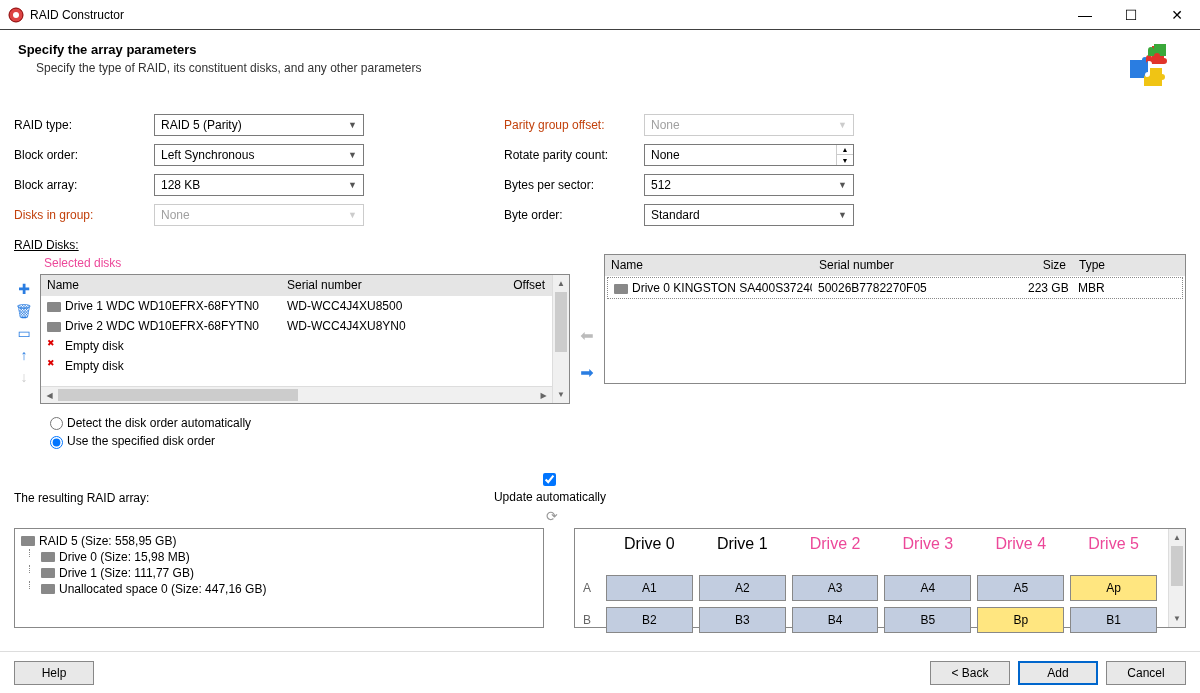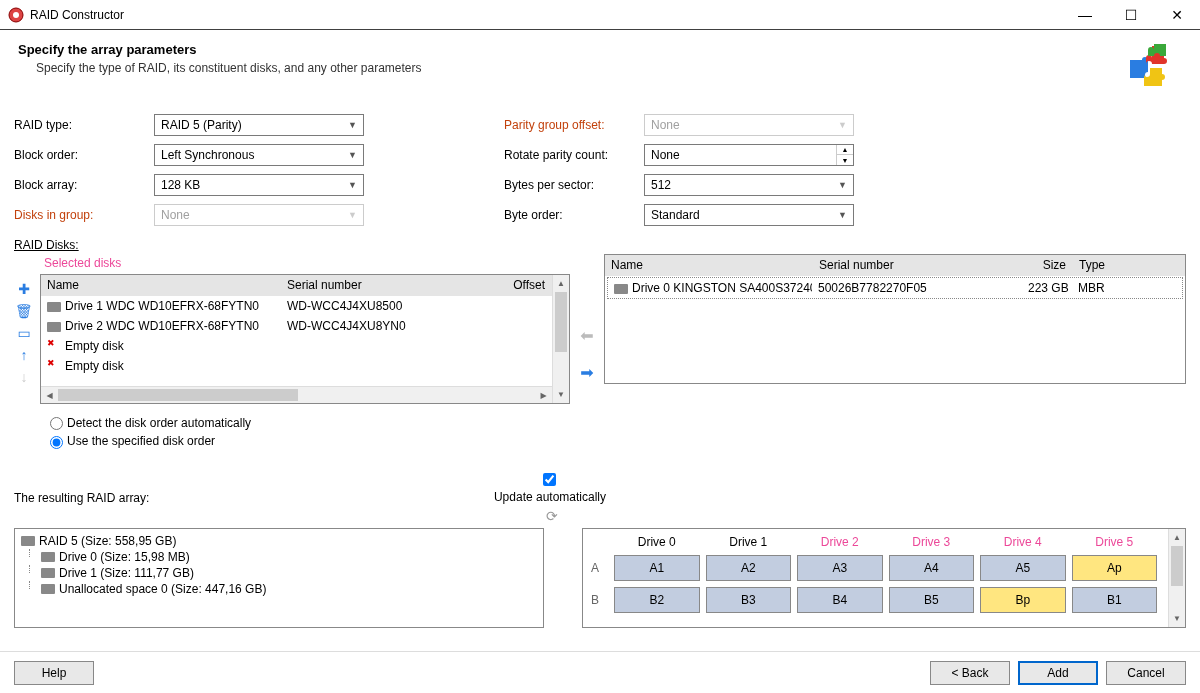--- a/index.html
+++ b/index.html
@@ -62,29 +62,29 @@
 .radios { padding: 10px 14px 4px 50px; }
 .radios label { display:block; font-size:12px; padding: 2px 0; }
 .radios input { vertical-align: middle; margin-right: 4px; }
 
 .result-bar { display:flex; align-items:center; padding: 18px 14px 4px 14px; gap: 20px; }
 .result-bar .lbl { font-size:12px; }
 .result-bar .fill { flex:1; }
 .result-bar .chk { display:flex; align-items:center; gap:4px; font-size:12px; margin-right: 10px;}
 .refresh-icon { font-size:14px; color:#999; margin-left:4px; }
 
-.result-area { display:flex; padding: 0 14px 8px 14px; gap: 38px; }
+.result-area { display:flex; padding: 0 14px 8px 14px; gap: 30px; }
 .tree { border: 1px solid #888; width: 530px; height: 100px; padding: 4px 6px; font-size:12px; background:#fff; }
 .tree .node { padding: 1px 0; }
 .tree .ind1 { padding-left: 20px; position:relative; }
 .tree .ind1::before { content:""; position:absolute; left:8px; top:0; bottom:50%; border-left:1px dotted #888; }
 
 .block-grid-wrap { flex:1; border: 1px solid #888; height: 100px; display:flex; background:#fff; }
 .block-grid { flex:1; padding: 6px 8px; }
-.block-grid .ghead { display:flex; font-size:12px; margin-bottom:6px;align-items:center; }
+.block-grid .ghead { display:flex; font-size:16px; margin-bottom:22px;align-items:center; }
 .block-grid .ghead .gh { flex:1; text-align:center; }
 .block-grid .ghead .gh.red { color:#ec4899; }
 .block-grid .row-lbl { width:20px; text-align:center; color:#666; font-size:12px; display:flex; align-items:center; }
 .block-grid .grow { display:flex; margin-bottom:6px; }
 .block-grid .cell { flex:1; border:1px solid #888; height:26px; margin: 0 3px; display:flex; align-items:center; justify-content:center; font-size:12px; background:#c2cde0; }
 .block-grid .cell.yellow { background:#ffe680; }
 
 .footer { position:absolute; bottom:0; left:0; right:0; height:42px; border-top:1px solid #ddd; display:flex; align-items:center; padding: 0 14px; gap:8px; }
 .footer .fill { flex:1; }
 .btn { border:1px solid #888; background:#e8e8e8; height:24px; padding: 0 20px; font-size:12px; display:inline-flex; align-items:center; justify-content:center; min-width:80px; }

